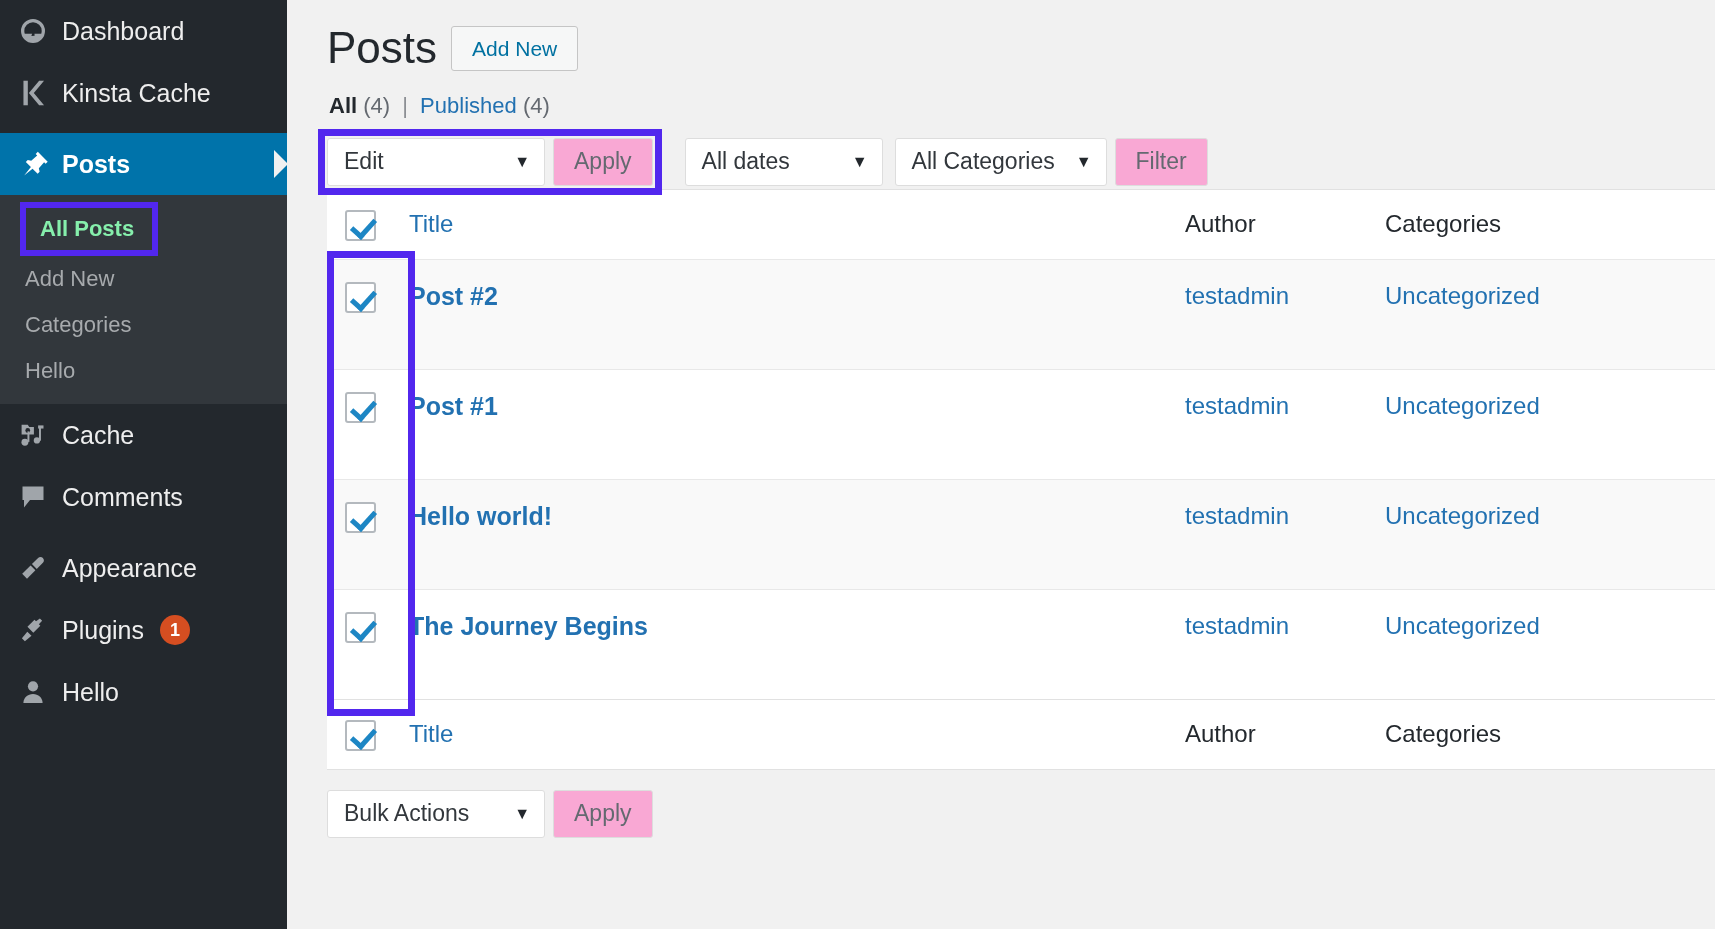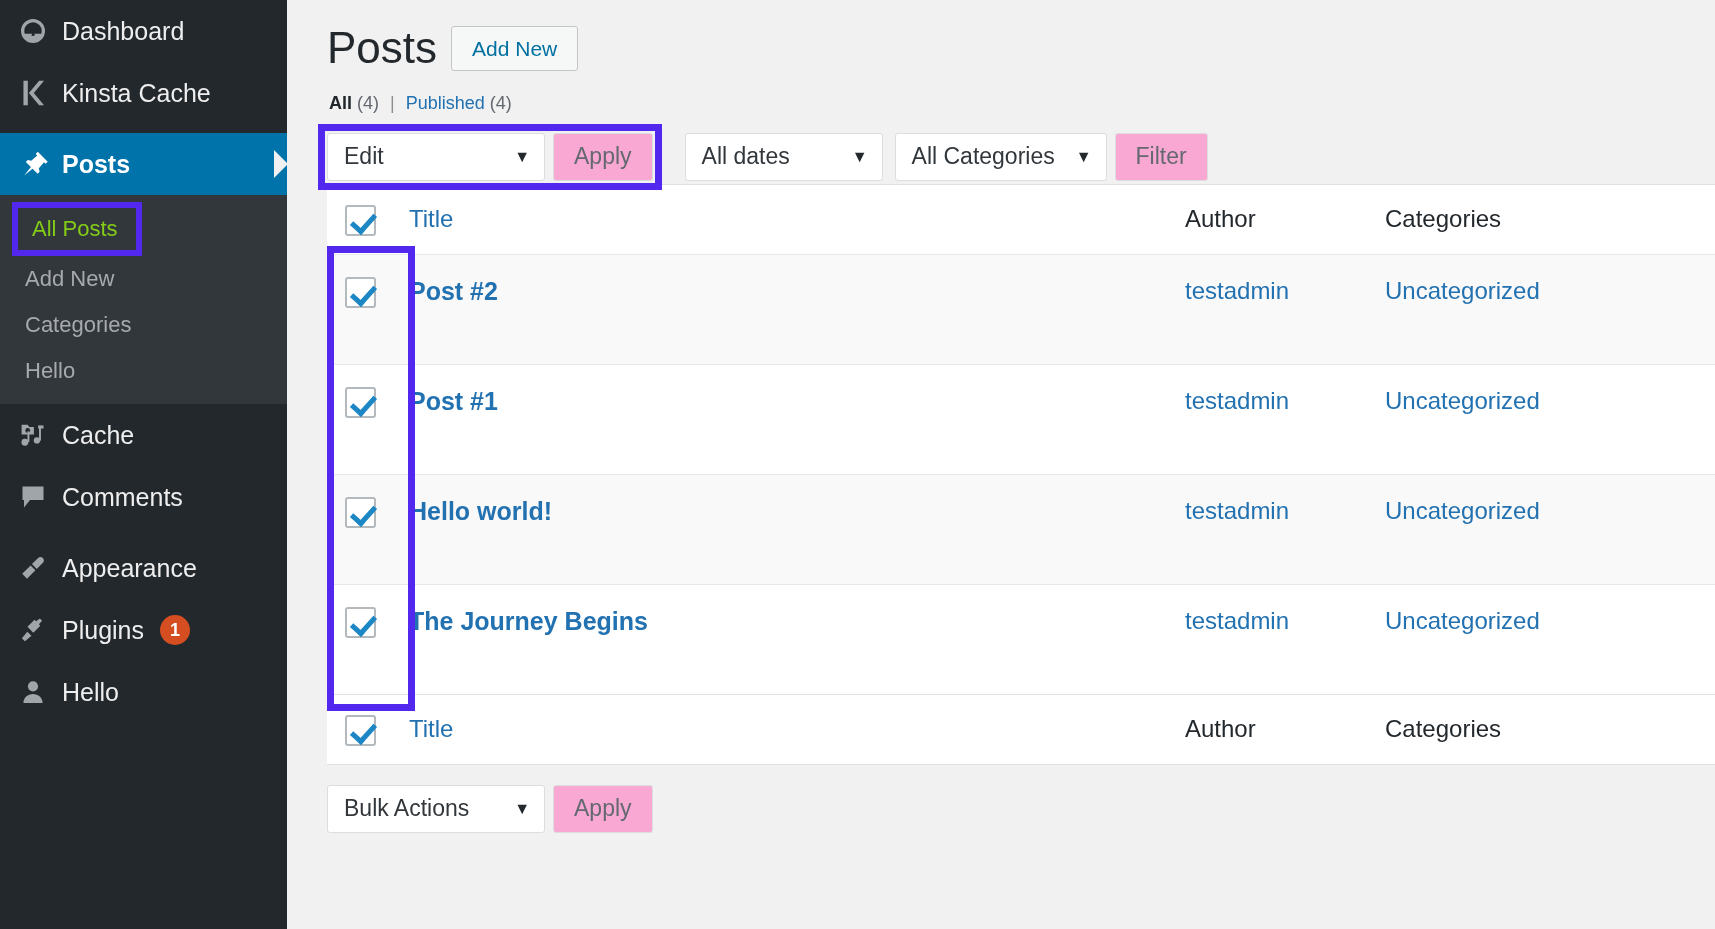--- a/index.html
+++ b/index.html
@@ -84,25 +84,25 @@
     display: block;
     position: relative;
     padding: 10px 0 10px 25px;
     font-size: 22px;
     color: #a7aaad;
     cursor: pointer;
     white-space: nowrap;
   }
   .sub-item.highlight {
     display: inline-block;
-    margin-left: 4px;
+    margin-left: 12px;
     padding: 8px 18px 8px 14px;
     border: 6px solid #5227ee;
-    color: #84cc16;
-    font-weight: 400;
+    color: #86efac;
+    font-weight: 700;
   }
 
   .badge-count {
     display: inline-flex;
     align-items: center;
     justify-content: center;
     min-width: 30px;
     height: 30px;
     margin-left: 16px;
     border-radius: 15px;
@@ -142,21 +142,21 @@
     background: #f6f7f7;
     border: 1px solid #c5c5c5;
     border-radius: 3px;
     padding: 10px 20px;
     cursor: pointer;
     line-height: 1.1;
   }
 
   .subsubsub {
     margin: 18px 0 15px 2px;
-    font-size: 18px;
+    font-size: 22px;
     color: #555;
   }
   .subsubsub .sss-link { color: #2271b1; cursor: pointer; }
   .subsubsub .sss-current { color: #23282d; font-weight: 700; cursor: pointer; }
   .subsubsub .sss-count { color: #646970; }
   .subsubsub .sss-div { color: #8c8f94; margin: 0 6px; }
 
   
   .tablenav {
     position: relative;

